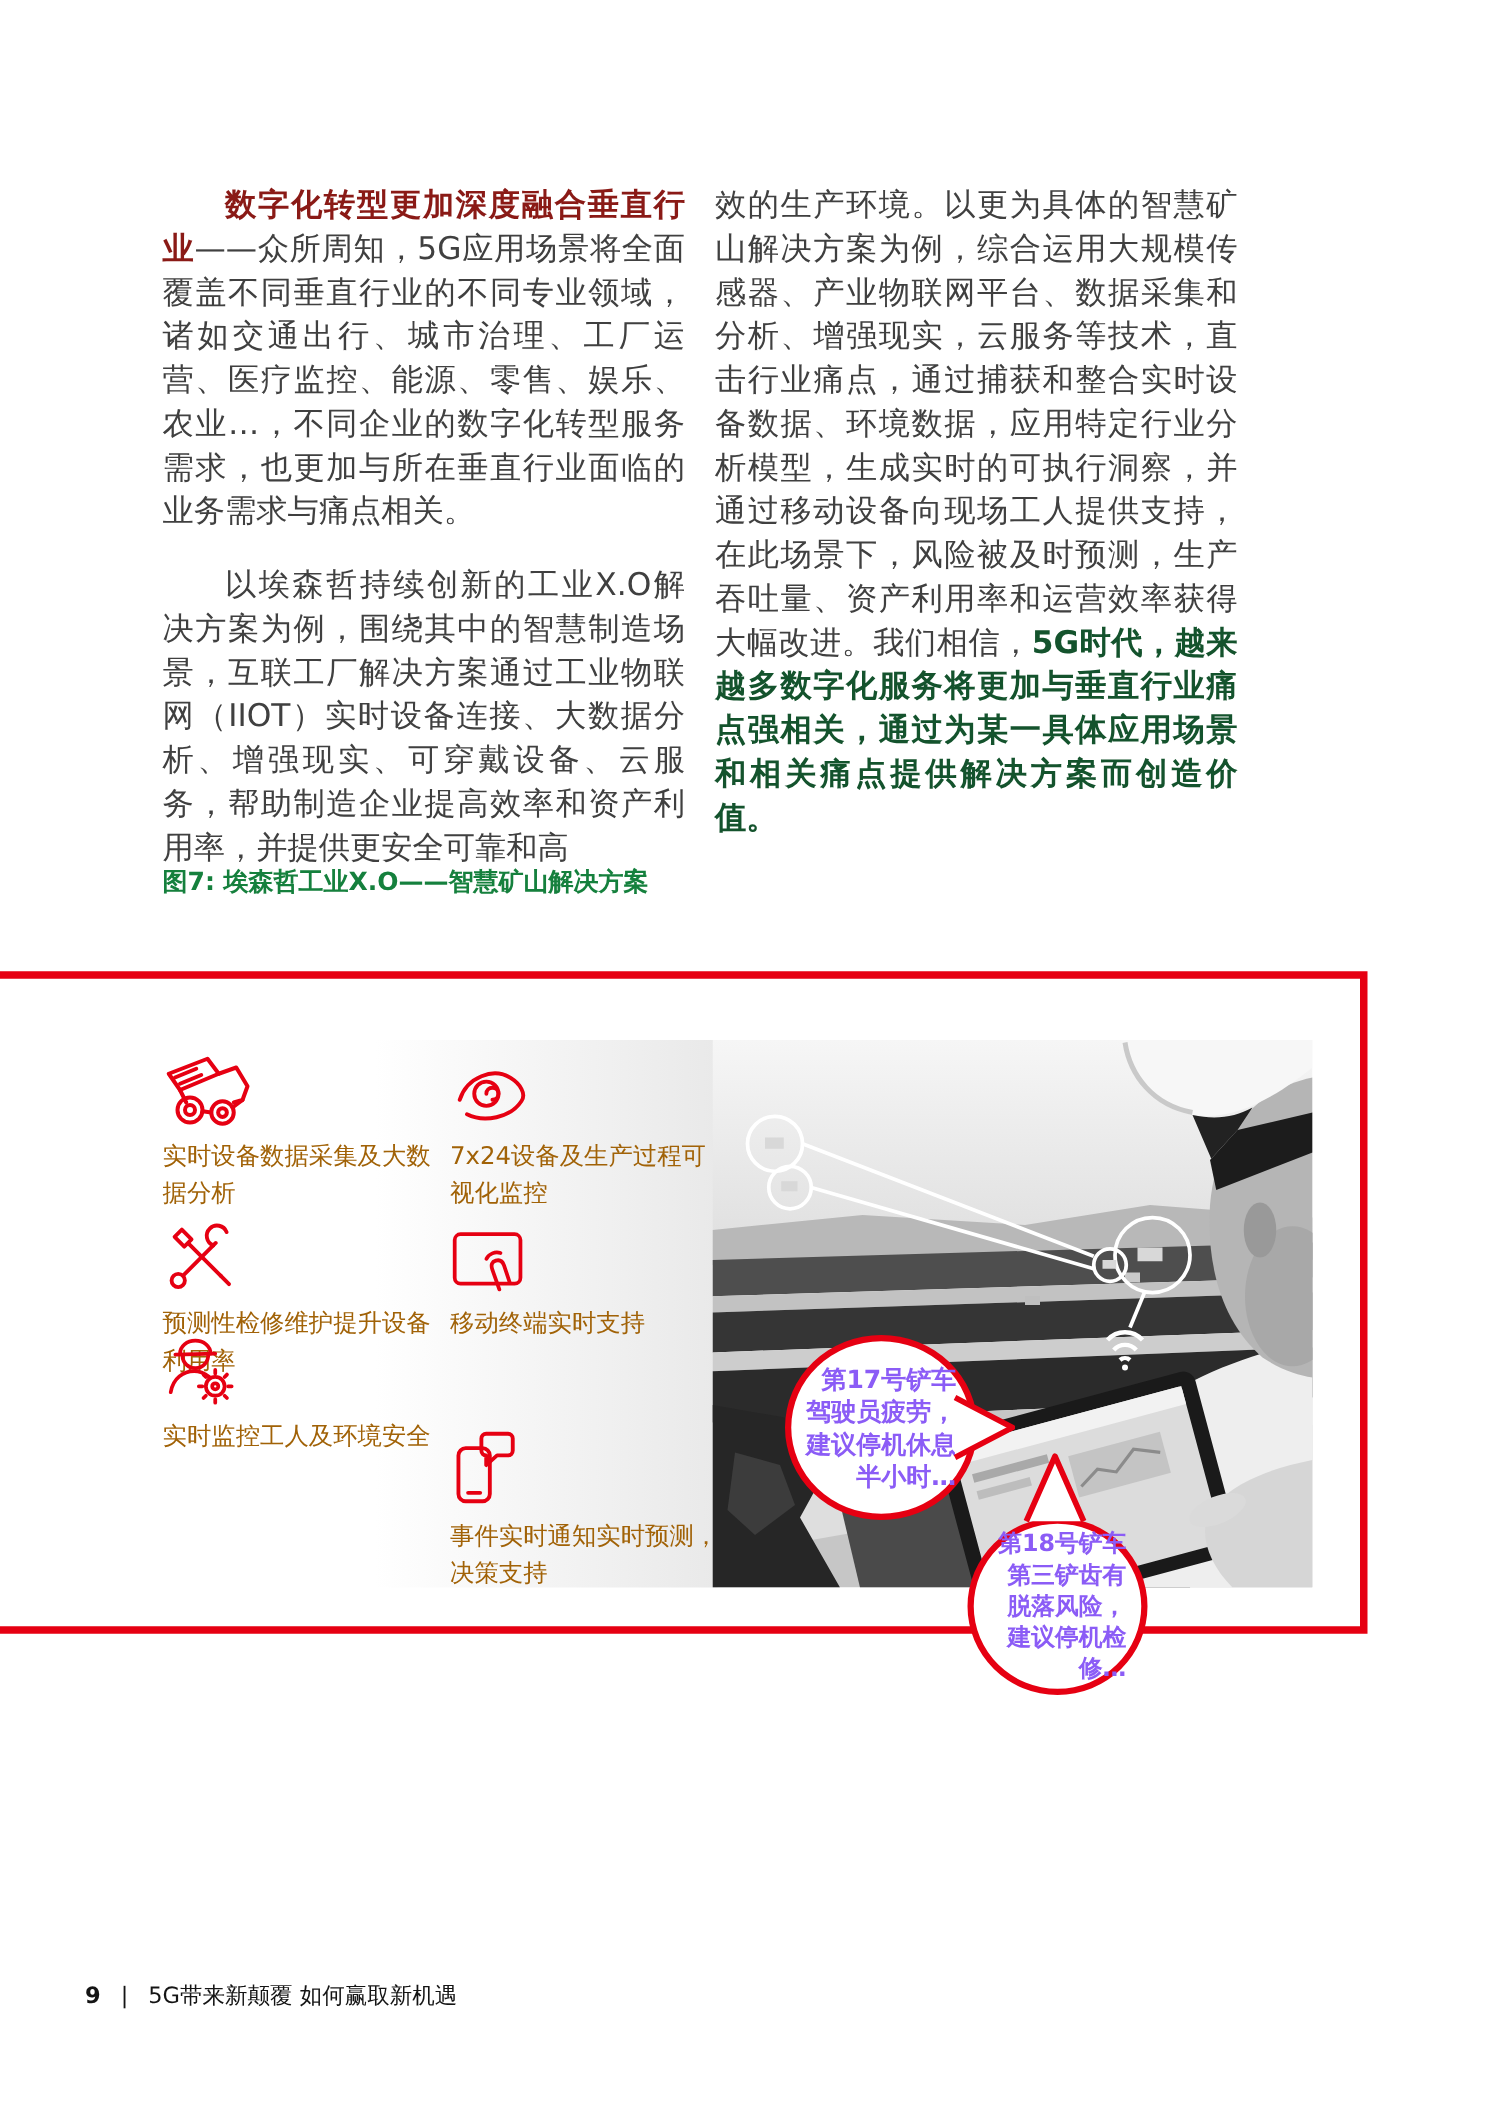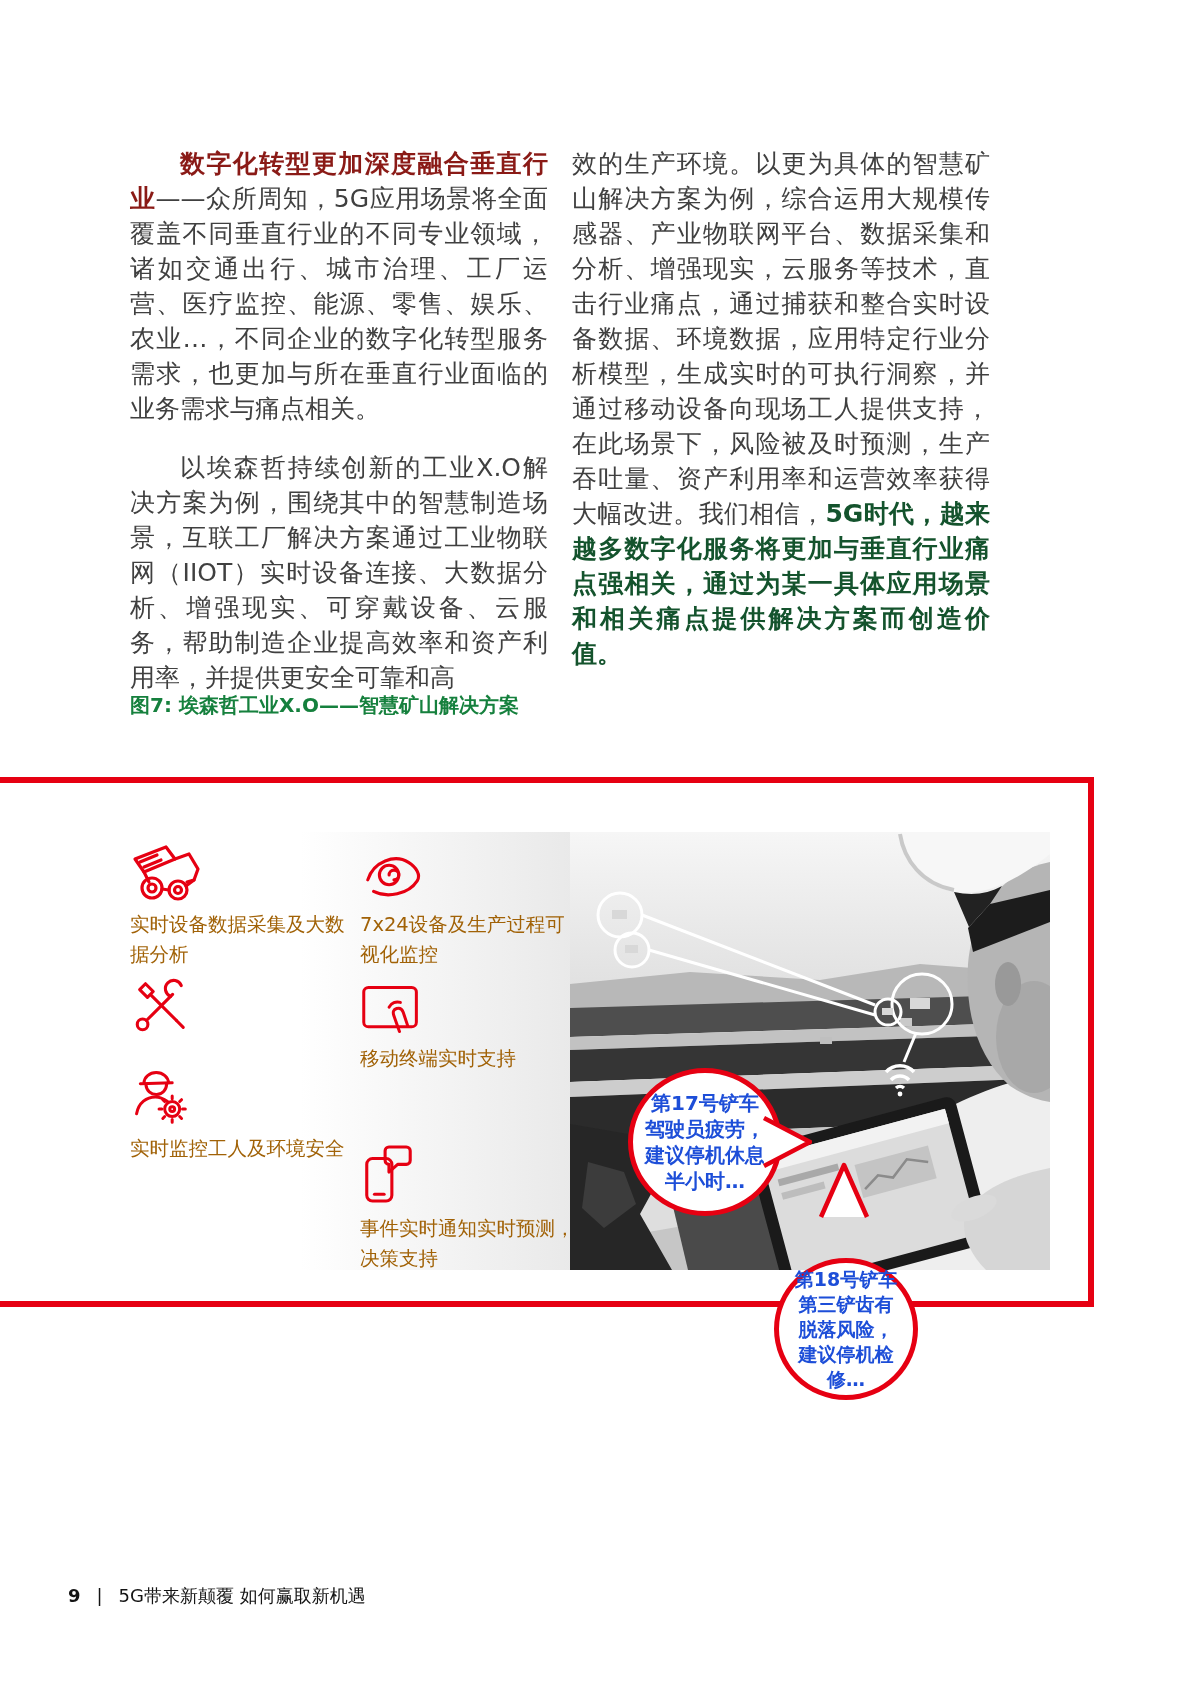--- a/index.html
+++ b/index.html
@@ -30,25 +30,25 @@
   }
   .photo-wrap{position:absolute;left:570px;top:832px;width:480px;height:438px;}
   
   .feat{position:absolute;width:232px;}
   .feat-icon{height:62px;display:flex;align-items:flex-end;}
   .feat-label{margin-top:8px;font-size:19.5px;line-height:30px;color:#a16207;}
   .feat svg{stroke:#e60012;fill:none;stroke-width:3.2;stroke-linecap:round;stroke-linejoin:round;}
   
   .bubble{
     position:absolute;box-sizing:border-box;border:5px solid #e60012;border-radius:50%;
-    background:#ffffff;color:#1d4ed8;font-weight:bold;font-size:20px;line-height:26px;
-    display:flex;align-items:center;justify-content:center;text-align:center;padding:8px 12px;
+    background:#ffffff;color:#8b5cf6;font-weight:bold;font-size:20px;line-height:26px;
+    display:flex;align-items:center;justify-content:center;text-align:right;padding:8px 12px;
   }
   .bubble-1{left:628px;top:1068px;width:154px;height:148px;}
-  .bubble-2{left:774px;top:1258px;width:144px;height:142px;font-size:19px;line-height:25px;}
+  .bubble-2{left:774px;top:1214px;width:144px;height:142px;font-size:19px;line-height:25px;}
   .tail{position:absolute;}
   
   .footer{position:absolute;left:68px;top:1584px;display:flex;align-items:baseline;font-size:18px;color:#141414;}
   .footer .num{font-weight:bold;}
   .footer .sep{margin:0 16px;font-weight:400;color:#141414;}
 </style>
 </head>
 <body>
 
 <div class="page">
@@ -170,20 +170,21 @@
     <div class="feat-icon">
       <svg width="60" height="60" viewBox="0 0 62 62">
         <path d="M10,14 l6,-6 8,8 -6,6 Z"></path>
         <path d="M22,20 L48,46"></path>
         <path d="M48,46 l7,7"></path>
         <path d="M53,10 a8.5,8.5 0 1 0 -11,11"></path>
         <path d="M44,19 L17,46"></path>
         <circle cx="13" cy="50" r="5.5"></circle>
       </svg>
     </div>
+    <div class="feat-label">预测性检修维护提升设备利用率</div>
   </div>
 
   <div class="feat" style="left:360px;top:974px;width:216px">
     <div class="feat-icon">
       <svg width="62" height="54" viewBox="0 0 66 56">
         <rect x="4" y="5" width="56" height="42" rx="5"></rect>
         <path d="M42,52 l-6,-17 q-2,-6 3,-7.5 q5,-1.5 7,4 l5,15"></path>
         <path d="M31,26 a10,10 0 0 1 12,-5"></path>
       </svg>
     </div>

